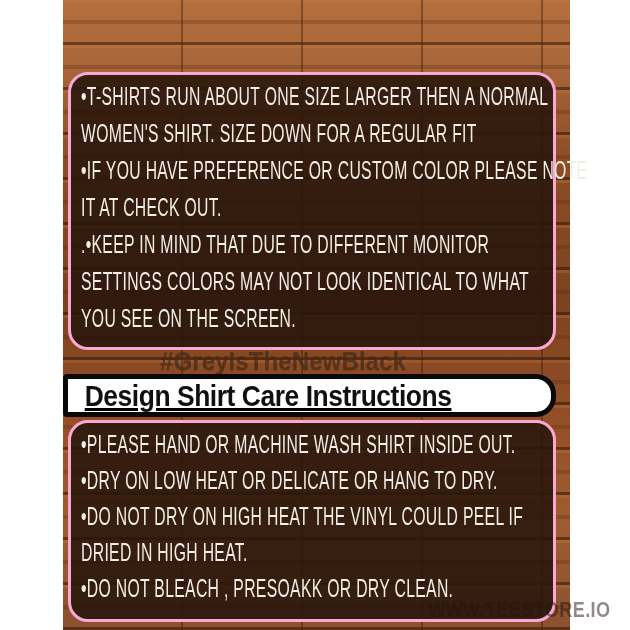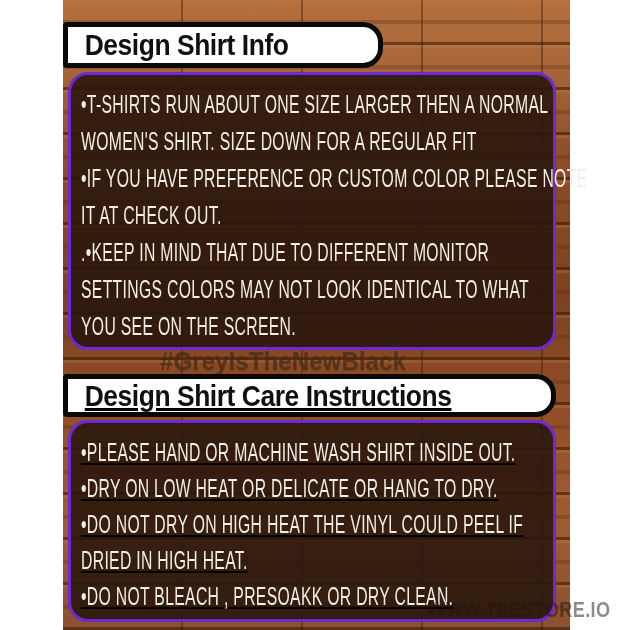--- a/index.html
+++ b/index.html
@@ -23,46 +23,43 @@
   .margin.right{left:570px;width:60px;}
 
   .title-bar{position:absolute;left:63px;background:#ffffff;border:5px solid #0a0a0a;
     border-radius:4px 20px 20px 4px;box-sizing:border-box;display:flex;align-items:center;}
   .title-bar.t1{top:22px;width:320px;height:46px;}
   .title-bar.t2{top:374px;width:493px;height:43px;text-decoration:underline;}
   .title-text{display:inline-block;transform:scaleX(0.88);transform-origin:0 50%;
     font-weight:700;font-size:30px;color:#101010;white-space:nowrap;padding-left:19px;letter-spacing:-0.5px;}
 
   .panel{position:absolute;left:68px;width:488px;box-sizing:border-box;
-    background:rgba(40,22,11,0.88);border:3px solid #6d28d9;border-radius:20px;
-    padding:11px 10px 0 10px;}
+    background:rgba(40,22,11,0.88);border:3px solid #f9a8d4;border-radius:20px;
+    padding:3px 10px 0 10px;}
   .panel.p1{top:72px;height:278px;}
-  .panel.p2{top:420px;height:202px;text-decoration:underline;}
+  .panel.p2{top:420px;height:202px;}
   .line{height:37px;line-height:37px;white-space:nowrap;color:#f3eee7;
     font-size:25px;letter-spacing:0.5px;transform:scaleX(0.63);transform-origin:0 50%;}
   .panel.p2 .line{height:36px;line-height:36px;}
 
   .hashtag{position:absolute;left:160px;top:346px;font-weight:700;font-size:26px;
     color:rgba(72,44,24,0.72);white-space:nowrap;transform:scaleX(0.93);transform-origin:0 50%;
     text-shadow:0 1px 0 rgba(0,0,0,0.15);}
   .store-wm{position:absolute;left:398px;top:597px;width:168px;text-align:right;
     font-weight:700;font-size:22px;color:rgba(34,20,11,0.5);white-space:nowrap;
     transform:scaleX(0.82);transform-origin:100% 50%;letter-spacing:0.5px;}
 </style>
 </head>
 <body>
 
 <div class="stage">
   <div class="wood"></div>
   <div class="margin left"></div>
   <div class="margin right"></div>
 
-  <div class="title-bar t1">
-    <span class="title-text">Design Shirt Info</span>
-  </div>
 
   <div class="panel p1">
     <div class="line">•T-SHIRTS RUN ABOUT ONE SIZE LARGER THEN A NORMAL</div>
     <div class="line">WOMEN'S SHIRT. SIZE DOWN FOR A REGULAR FIT</div>
     <div class="line">•IF YOU HAVE PREFERENCE OR CUSTOM COLOR PLEASE NOTE</div>
     <div class="line">IT AT CHECK OUT.</div>
     <div class="line">.•KEEP IN MIND THAT DUE TO DIFFERENT MONITOR</div>
     <div class="line">SETTINGS COLORS MAY NOT LOOK IDENTICAL TO WHAT</div>
     <div class="line">YOU SEE ON THE SCREEN.</div>
   </div>

